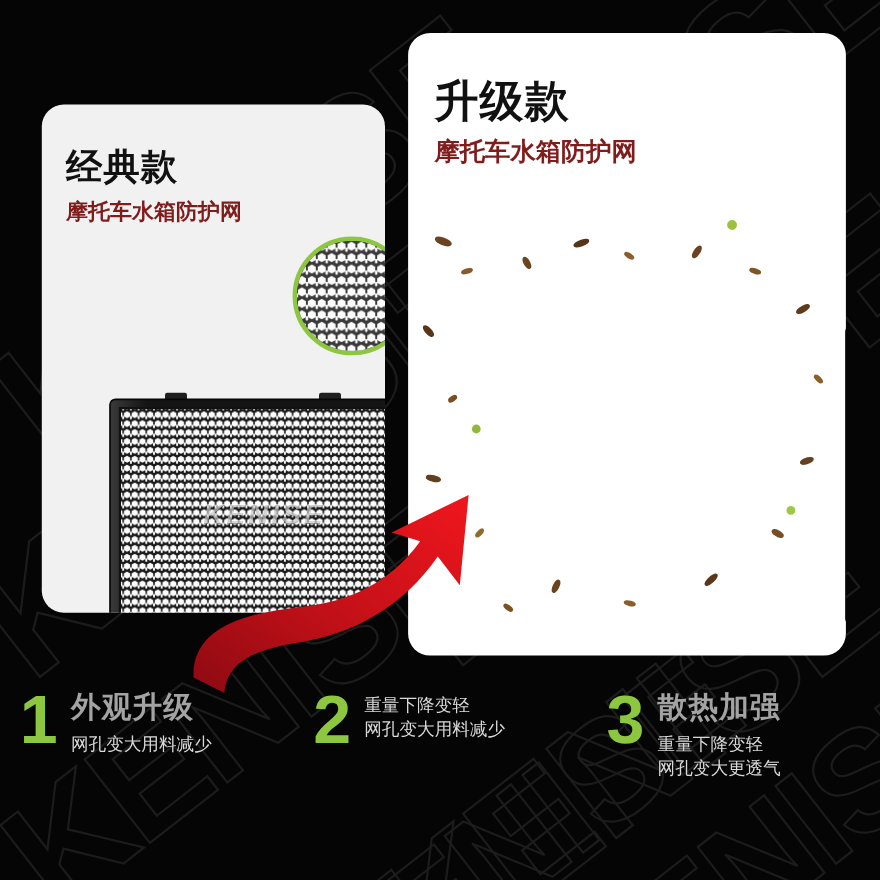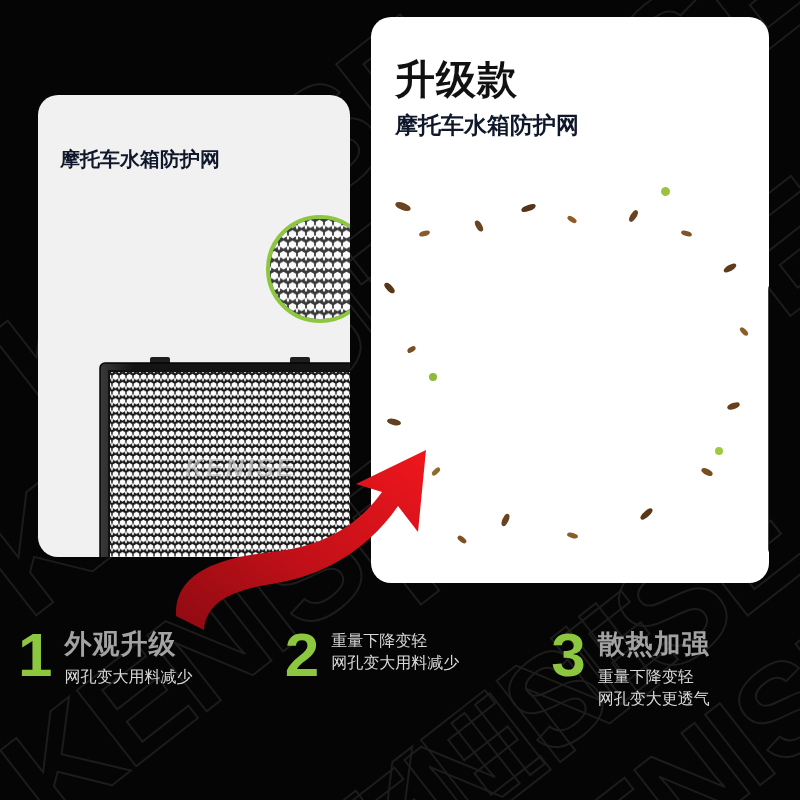--- a/index.html
+++ b/index.html
@@ -48,21 +48,21 @@
     position: absolute;
     border-radius: 20px;
     overflow: hidden;
   }
   #card-classic {
     left: 38px;  top: 95px;
     width: 312px; height: 462px;
     background: #f1f1f1;
   }
   #card-upgrade {
-    left: 371px; top: 17px;
+    left: 371px; top: 30px;
     width: 398px; height: 566px;
     background: #ffffff;
   }
 
   
   .card-head { position: absolute; }
   #head-classic { left: 22px; top: 40px; }
   #head-upgrade { left: 24px; top: 42px; }
 
   .title-cn {
@@ -71,21 +71,21 @@
     letter-spacing: 1px;
     line-height: 1;
     margin: 0;
     font-family: "DejaVu Sans", "Liberation Sans", sans-serif;
   }
   #head-classic .title-cn { font-size: 33px; }
   #head-upgrade .title-cn { font-size: 40px; }
 
   .subtitle-cn {
     font-weight: 700;
-    color: #0f172a;
+    color: #7f1d1d;
     margin: 0;
     line-height: 1;
     font-family: "DejaVu Sans", "Liberation Sans", sans-serif;
   }
   #head-classic .subtitle-cn { font-size: 20px; margin-top: 14px; }
   #head-upgrade .subtitle-cn { font-size: 23px; margin-top: 15px; }
 
   
   .inset {
     position: absolute;
@@ -193,20 +193,21 @@
     <span class="wm d">KENISE</span>
     <span class="wm e">KENISE</span>
     <span class="wm f">KENISE</span>
     <span class="wm g">KENISE</span>
     <span class="wm h">KENISE</span>
   </div>
 
   <div id="card-classic" class="card">
 
     <div id="head-classic" class="card-head">
+      <p class="title-cn">经典款</p>
       <p class="subtitle-cn">摩托车水箱防护网</p>
     </div>
 
     <div id="inset-classic" class="inset">
       <svg viewBox="0 0 100 100" preserveAspectRatio="xMidYMid slice" aria-hidden="true">
         <defs>
           <pattern id="hexRound" width="9" height="10.4" patternUnits="userSpaceOnUse">
             <rect width="9" height="10.4" fill="#3a3a3a"></rect>
             <polygon points="4.5,0.7 8.1,2.75 8.1,6.85 4.5,8.9 0.9,6.85 0.9,2.75" fill="#fbfbfb"></polygon>
             <polygon points="0,5.9 1.1,6.5 1.1,9.6 0,10.2" fill="#fbfbfb"></polygon>

